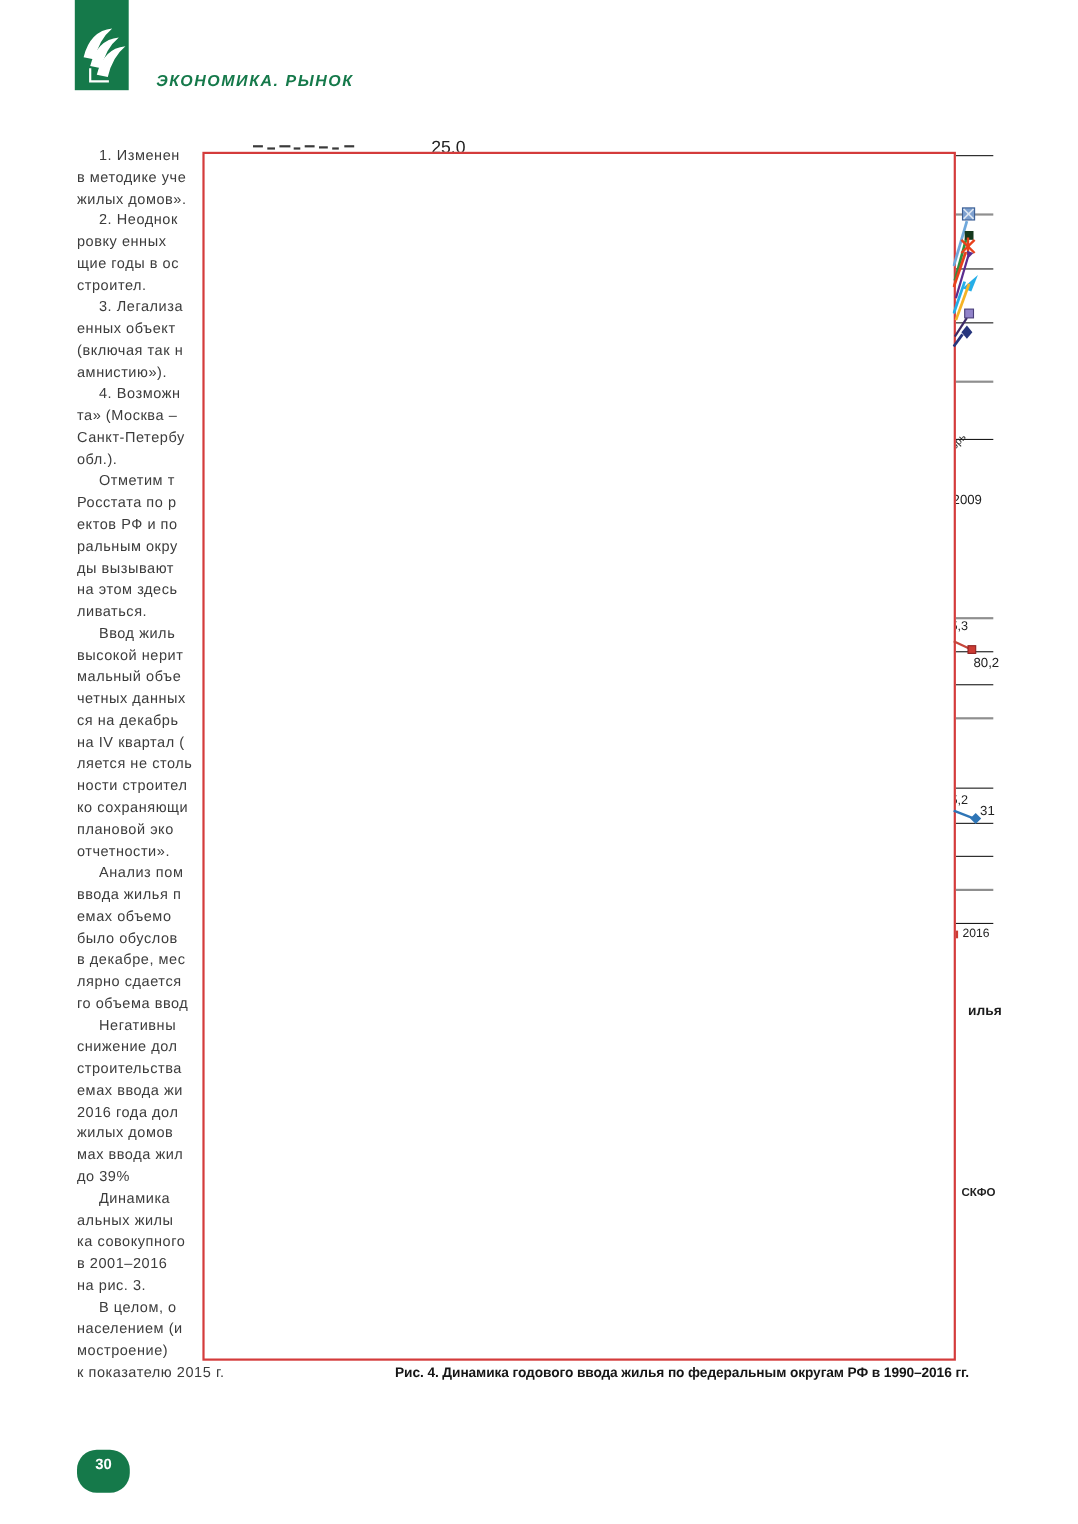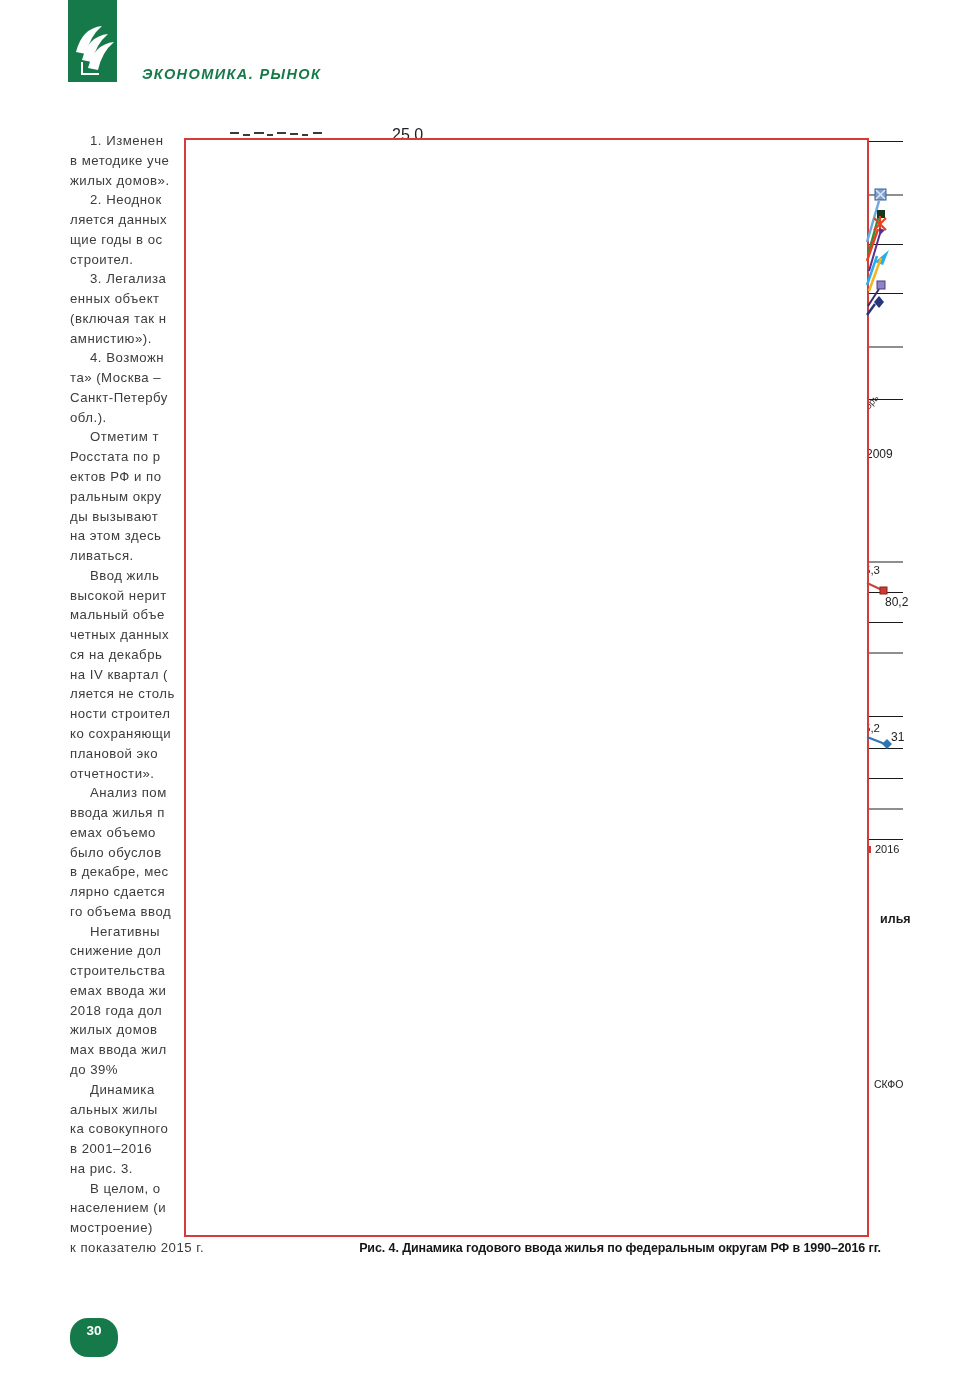--- a/index.html
+++ b/index.html
@@ -59,21 +59,21 @@
       <path d="M14 62 L14 74 L31 74" stroke="#ffffff" stroke-width="2" fill="none"></path>
     </svg>
   </div>
   <div class="section-title">ЭКОНОМИКА. РЫНОК</div>
 
   <div class="article-column">
       <div class="tl ind">1. Изменен</div>
       <div class="tl">в методике уче</div>
       <div class="tl">жилых домов».</div>
       <div class="tl ind">2. Неоднок</div>
-      <div class="tl">ляется данных</div>
+      <div class="tl">ровку енных</div>
       <div class="tl">щие годы в ос</div>
       <div class="tl">строител.</div>
       <div class="tl ind">3. Легализа</div>
       <div class="tl">енных объект</div>
       <div class="tl">(включая так н</div>
       <div class="tl">амнистию»).</div>
       <div class="tl ind">4. Возможн</div>
       <div class="tl">та» (Москва –</div>
       <div class="tl">Санкт-Петербу</div>
       <div class="tl">обл.).</div>
@@ -99,21 +99,21 @@
       <div class="tl">ввода жилья п</div>
       <div class="tl">емах объемо</div>
       <div class="tl">было обуслов</div>
       <div class="tl">в декабре, мес</div>
       <div class="tl">лярно сдается</div>
       <div class="tl">го объема ввод</div>
       <div class="tl ind">Негативны</div>
       <div class="tl">снижение дол</div>
       <div class="tl">строительства</div>
       <div class="tl">емах ввода жи</div>
-      <div class="tl">2018 года дол</div>
+      <div class="tl">2016 года дол</div>
       <div class="tl">жилых домов</div>
       <div class="tl">мах ввода жил</div>
       <div class="tl">до 39%</div>
       <div class="tl ind">Динамика</div>
       <div class="tl">альных жилы</div>
       <div class="tl">ка совокупного</div>
       <div class="tl">в 2001–2016</div>
       <div class="tl">на рис. 3.</div>
       <div class="tl ind">В целом, о</div>
       <div class="tl">населением (и</div>
@@ -196,14 +196,14 @@
 
 <div class="frag" style="left: 348px; top: 126px; font-size: 16px; margin-left: 44px;">25.0</div>
     <div class="frag" style="left: 862px; top: 404px; font-size: 9.5px; transform: rotate(-48deg); transform-origin: left top;">брь</div>
     <div class="frag" style="left: 866px; top: 447px; font-size: 12px;">2009</div>
     <div class="frag" style="left: 864px; top: 564px; font-size: 11.5px;">5,3</div>
     <div class="frag" style="left: 885px; top: 595px; font-size: 12px;">80,2</div>
     <div class="frag" style="left: 864px; top: 722px; font-size: 11.5px;">5,2</div>
     <div class="frag" style="left: 891px; top: 730px; font-size: 12px;">31</div>
     <div class="frag" style="left: 875px; top: 843px; font-size: 11px;">2016</div>
     <div class="frag bold" style="left: 869px; top: 912px; font-size: 12.5px;">илья</div>
-    <div class="frag" style="left: 874px; top: 1078px; font-size: 10.5px;">СКФО</div>
+    <div class="frag" style="left: 874px; top: 1078px; font-size: 10.5px; font-weight: bold;">СКФО</div>
   </div>
 
 </body></html>

